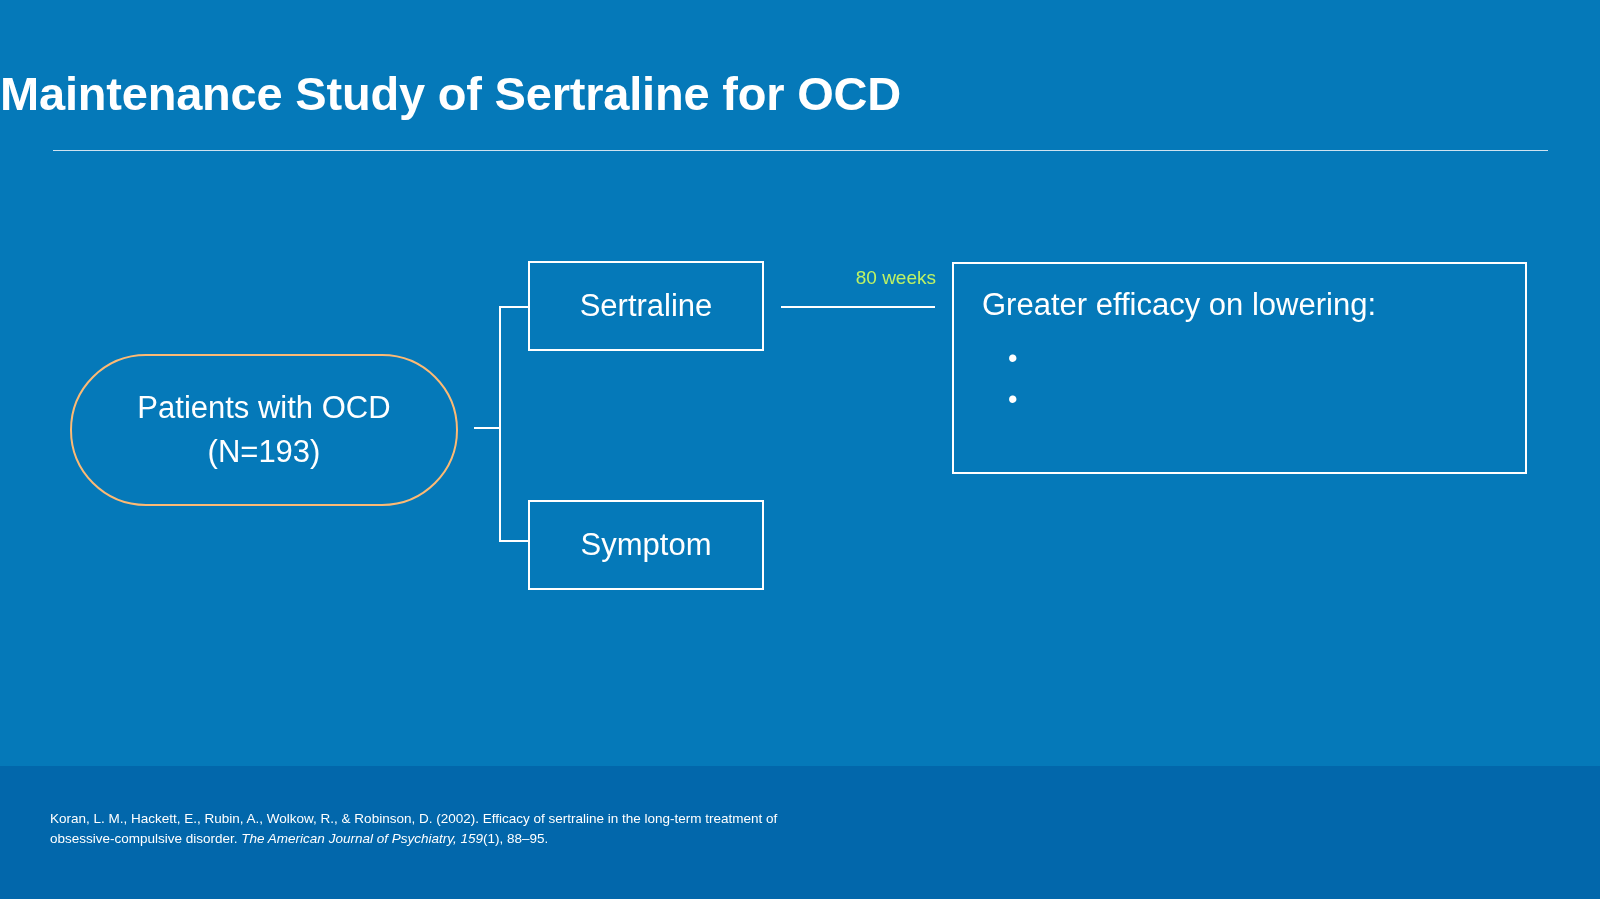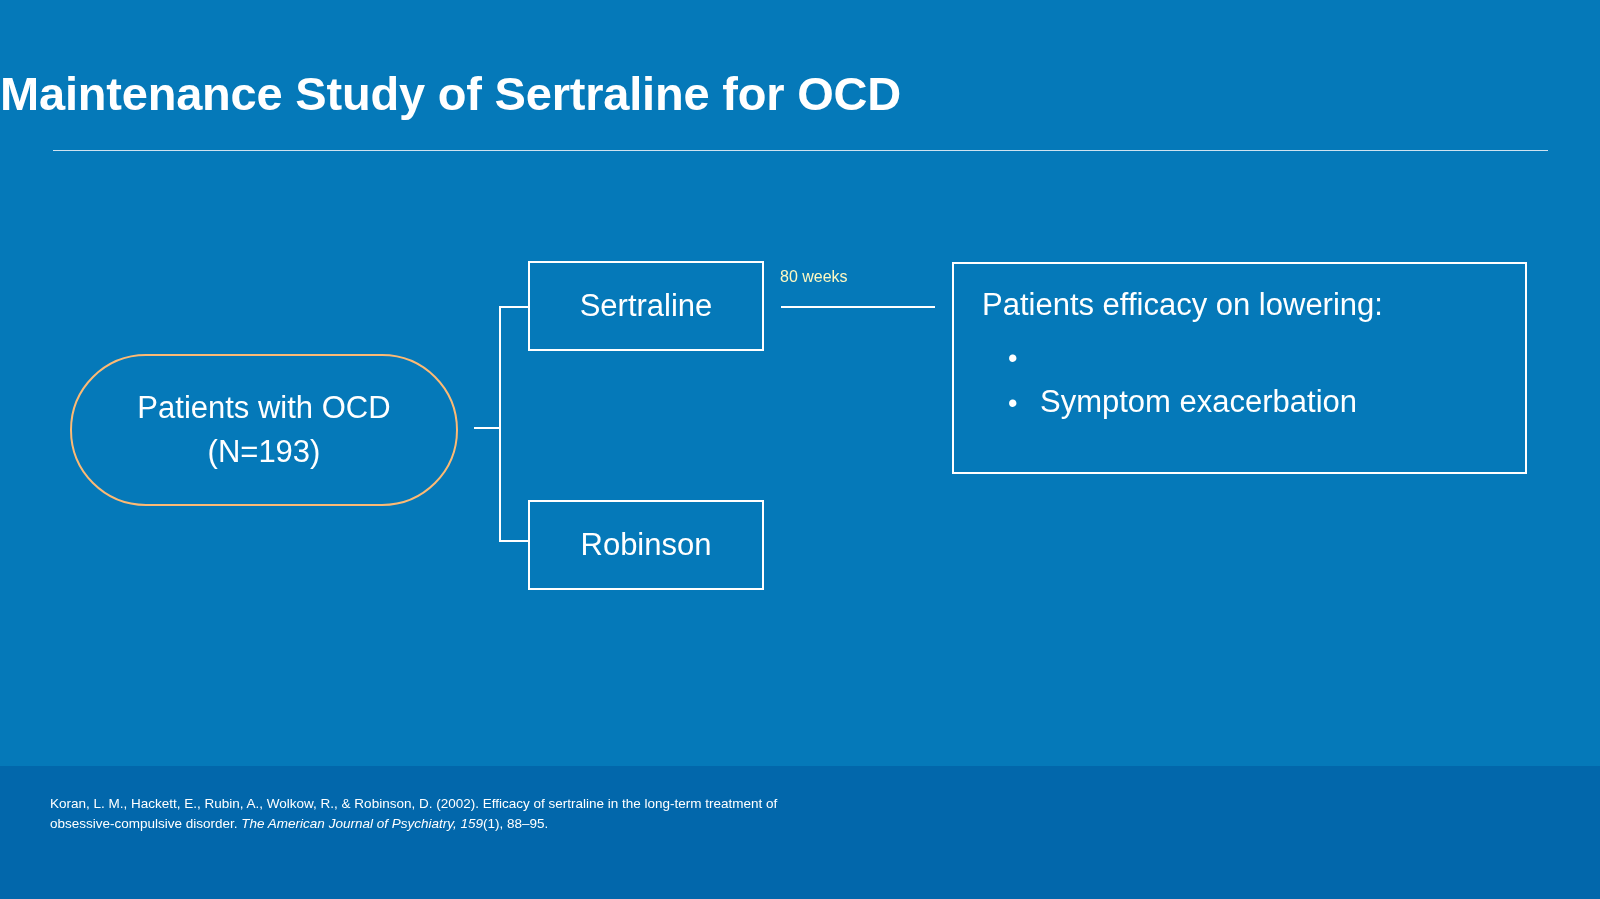--- a/index.html
+++ b/index.html
@@ -117,23 +117,23 @@
   }
   #arm-box-sertraline { top: 261px; }
   #arm-box-placebo    { top: 500px; }
 
   
   #duration-label {
     position: absolute;
     left: 780px;
     top: 267px;
     width: 156px;
-    text-align: left;
-    color: #fef9c3;
-    font-size: 16px;
+    text-align: right;
+    color: #bef264;
+    font-size: 19px;
     line-height: 1.2;
   }
   #duration-line {
     position: absolute;
     left: 781px;
     top: 306px;
     width: 154px;
     height: 2px;
     background: #ffffff;
   }
@@ -175,21 +175,21 @@
     left: 0;
     top: 766px;
     width: 1600px;
     height: 133px;
     background: #0267ab;
   }
 
   #citation {
     position: absolute;
     left: 50px;
-    top: 28px;
+    top: 43px;
     width: 760px;
     color: #ffffff;
     font-size: 13.5px;
     line-height: 1.46;
   }
   #citation .ital { font-style: italic; }
 </style>
 </head>
 <body>
 
@@ -205,34 +205,33 @@
 
   <div id="bracket-mid-stub"></div>
   <div id="bracket-vline"></div>
   <div id="bracket-top-stub"></div>
   <div id="bracket-bottom-stub"></div>
 
   <div class="arm-box" id="arm-box-sertraline">
     <span>Sertraline</span>
   </div>
   <div class="arm-box" id="arm-box-placebo">
-    <span>Robinson</span>
+    <span>Symptom</span>
   </div>
 
   <div id="duration-label">80 weeks</div>
   <div id="duration-line"></div>
 
   <div id="results-box">
-    <div id="results-heading">Patients efficacy on lowering:</div>
+    <div id="results-heading">Greater efficacy on lowering:</div>
     <div class="results-bullet">
       <span class="dot">•</span>
     </div>
     <div class="results-bullet">
       <span class="dot">•</span>
-      <span>Symptom exacerbation</span>
     </div>
   </div>
 
   <div id="footer">
 
     <div id="citation">
       <span>Koran, L. M., Hackett, E., Rubin, A., Wolkow, R., &amp; Robinson, D. (2002). Efficacy of sertraline in the long-term treatment of obsessive-compulsive disorder. </span><span class="ital">The American Journal of Psychiatry, 159</span><span>(1), 88–95.</span>
     </div>
 
   </div>

